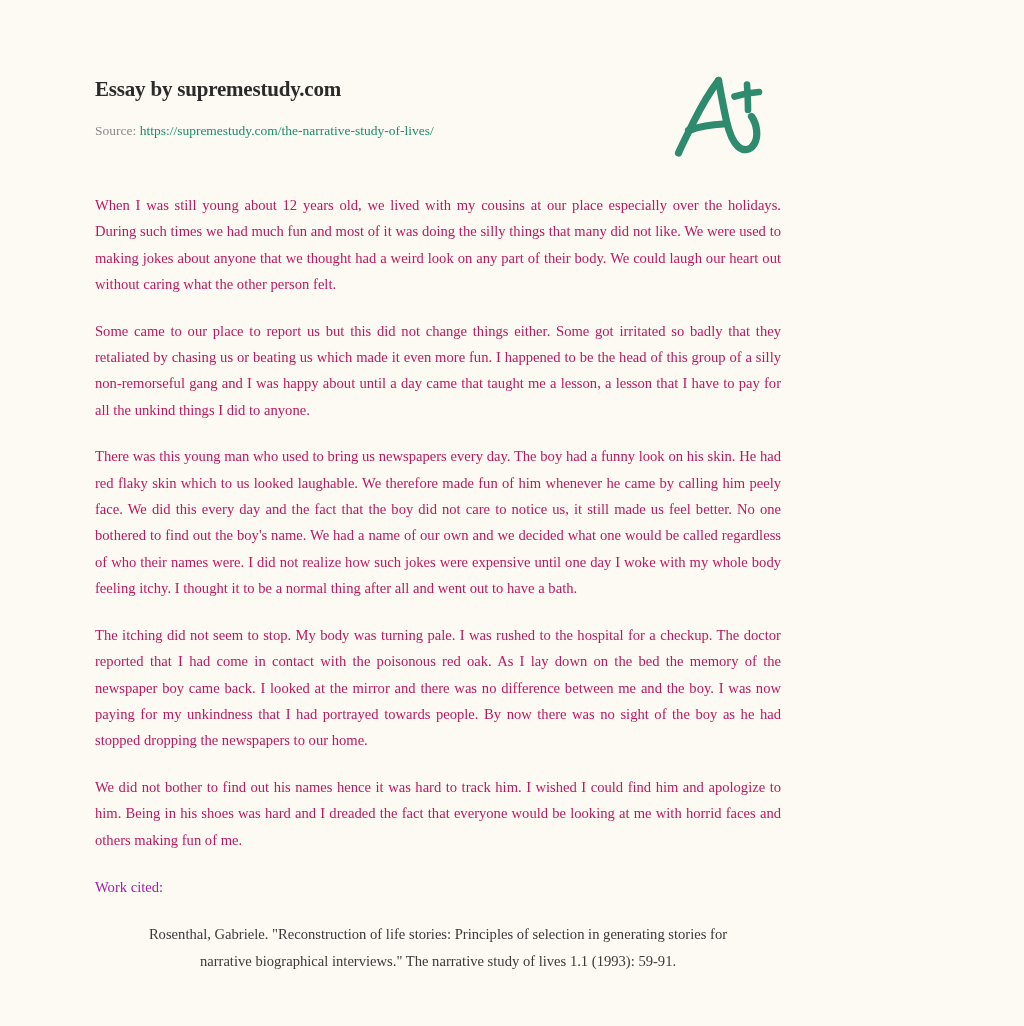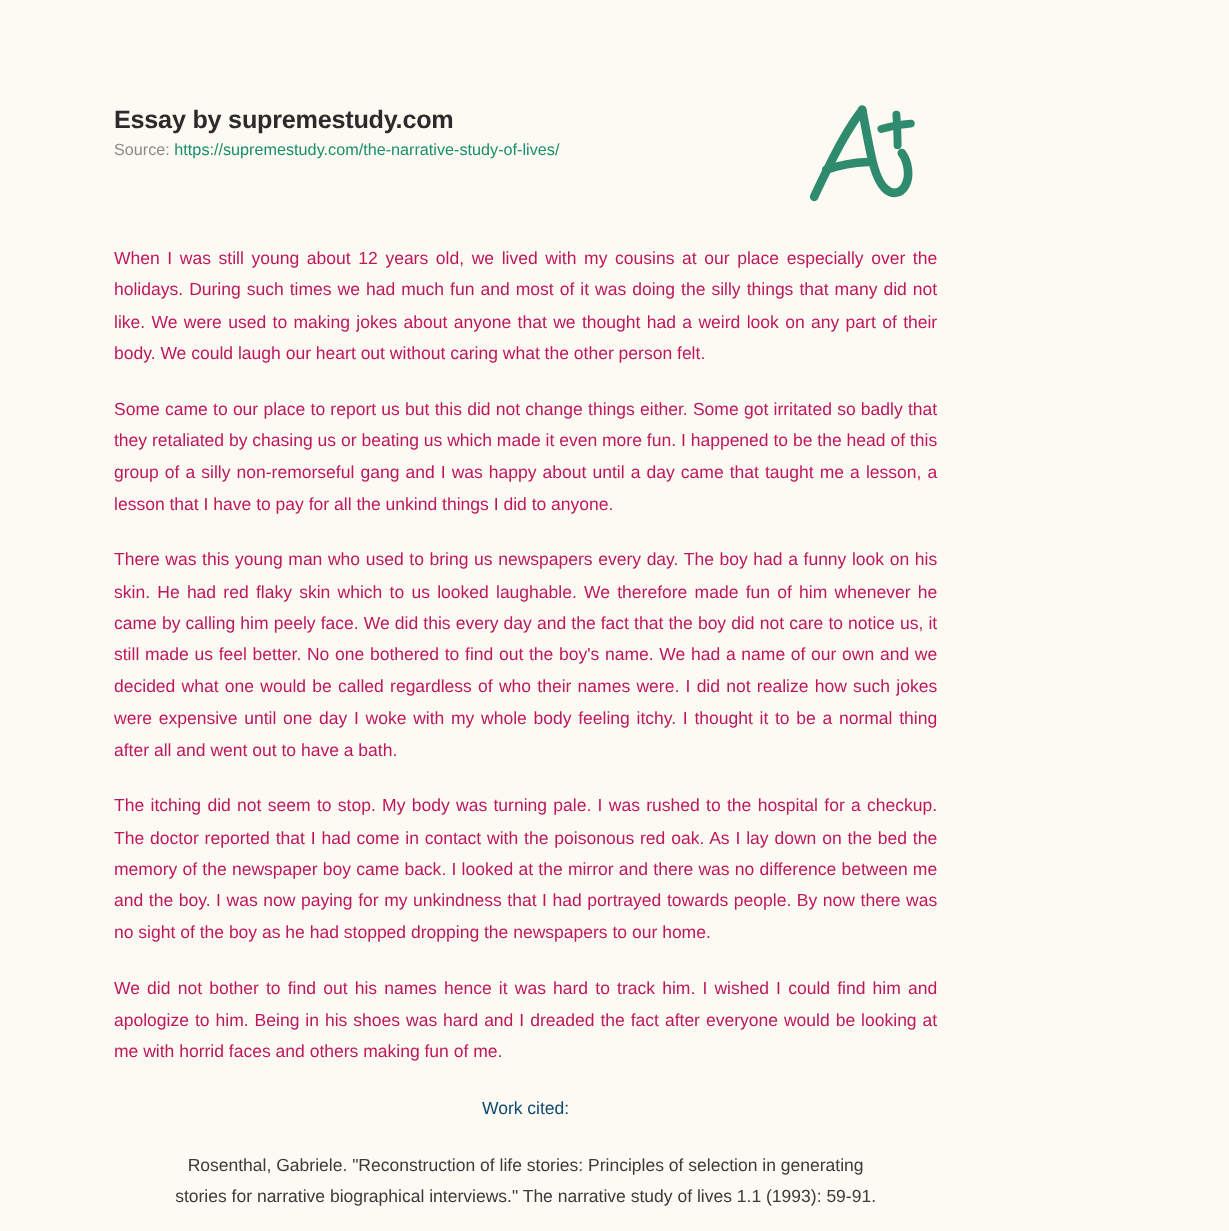--- a/index.html
+++ b/index.html
@@ -13,21 +13,22 @@
     background: #fdf9f3;
     font-family: "Liberation Sans", sans-serif;
     color: #333333;
     overflow: hidden;
   }
 
   .page {
     width: 876px;
     height: 1026px;
     position: relative;
-    padding: 16px 95px;
+    padding: 5px 95px;
+    font-family: Liberation Serif, serif;
   }
 
   
   .header {
     display: flex;
     justify-content: space-between;
     align-items: flex-start;
     padding-top: 68px;
   }
 
@@ -35,21 +36,21 @@
 
   .site-title {
     font-size: 21px;
     font-weight: bold;
     color: #2b2b2b;
     letter-spacing: -0.2px;
     line-height: 1.2;
   }
 
   .source-line {
-    margin-top: 3px;
+    margin-top: 20px;
     font-size: 13.5px;
     color: #8a8a8a;
     line-height: 1.3;
     white-space: nowrap;
   }
 
   .source-label { color: #8a8a8a; }
 
   .source-link {
     color: #1a8f6b;
@@ -85,24 +86,23 @@
     color: #be185d;
     margin-bottom: 20px;
   }
 
   .body-copy p:last-child { margin-bottom: 0; }
 
   
   .citation-block { margin-top: 21px; }
 
   .work-cited-label {
-    text-align: center;
     font-size: 14.6px;
     line-height: 26.4px;
-    color: #0c4a6e;
+    color: #a21caf;
   }
 
   .citation-text {
     margin-top: 21px;
     text-align: center;
     font-size: 14.6px;
     line-height: 26.4px;
     color: #3a3a3a;
     padding: 0 38px;
   }
@@ -139,21 +139,21 @@
     </svg>
 
   </div>
 
 
   <div class="body-copy">
     <p>When I was still young about 12 years old, we lived with my cousins at our place especially over the holidays. During such times we had much fun and most of it was doing the silly things that many did not like. We were used to making jokes about anyone that we thought had a weird look on any part of their body. We could laugh our heart out without caring what the other person felt.</p>
     <p>Some came to our place to report us but this did not change things either. Some got irritated so badly that they retaliated by chasing us or beating us which made it even more fun. I happened to be the head of this group of a silly non-remorseful gang and I was happy about until a day came that taught me a lesson, a lesson that I have to pay for all the unkind things I did to anyone.</p>
     <p>There was this young man who used to bring us newspapers every day. The boy had a funny look on his skin. He had red flaky skin which to us looked laughable. We therefore made fun of him whenever he came by calling him peely face. We did this every day and the fact that the boy did not care to notice us, it still made us feel better. No one bothered to find out the boy's name. We had a name of our own and we decided what one would be called regardless of who their names were. I did not realize how such jokes were expensive until one day I woke with my whole body feeling itchy. I thought it to be a normal thing after all and went out to have a bath.</p>
     <p>The itching did not seem to stop. My body was turning pale. I was rushed to the hospital for a checkup. The doctor reported that I had come in contact with the poisonous red oak. As I lay down on the bed the memory of the newspaper boy came back. I looked at the mirror and there was no difference between me and the boy. I was now paying for my unkindness that I had portrayed towards people. By now there was no sight of the boy as he had stopped dropping the newspapers to our home.</p>
-    <p>We did not bother to find out his names hence it was hard to track him. I wished I could find him and apologize to him. Being in his shoes was hard and I dreaded the fact after everyone would be looking at me with horrid faces and others making fun of me.</p>
+    <p>We did not bother to find out his names hence it was hard to track him. I wished I could find him and apologize to him. Being in his shoes was hard and I dreaded the fact that everyone would be looking at me with horrid faces and others making fun of me.</p>
   </div>
 
   <div class="citation-block">
     <div class="work-cited-label">Work cited:</div>
     <div class="citation-text">Rosenthal, Gabriele. "Reconstruction of life stories: Principles of selection in generating stories for narrative biographical interviews." The narrative study of lives 1.1 (1993): 59-91.</div>
   </div>
 
 </div>
 
 </body></html>

